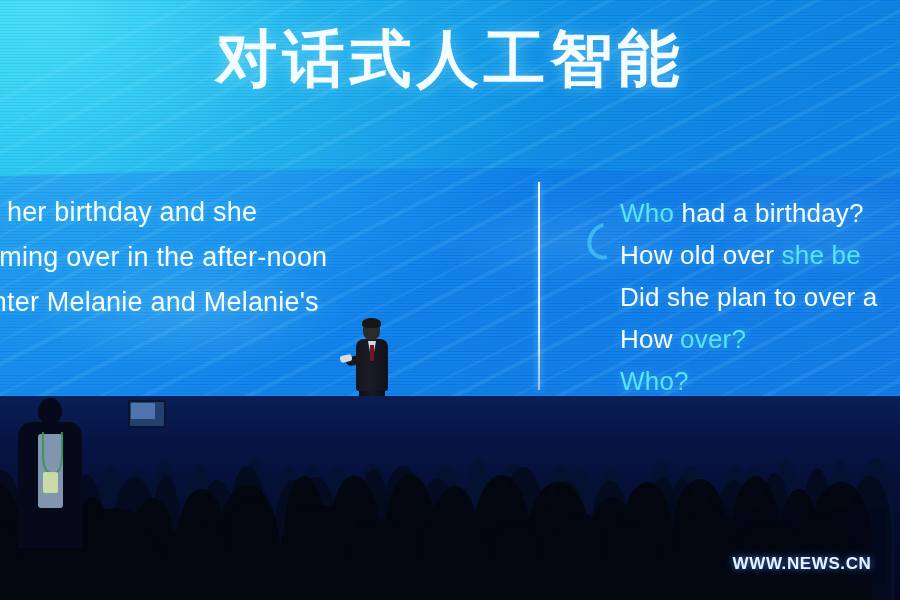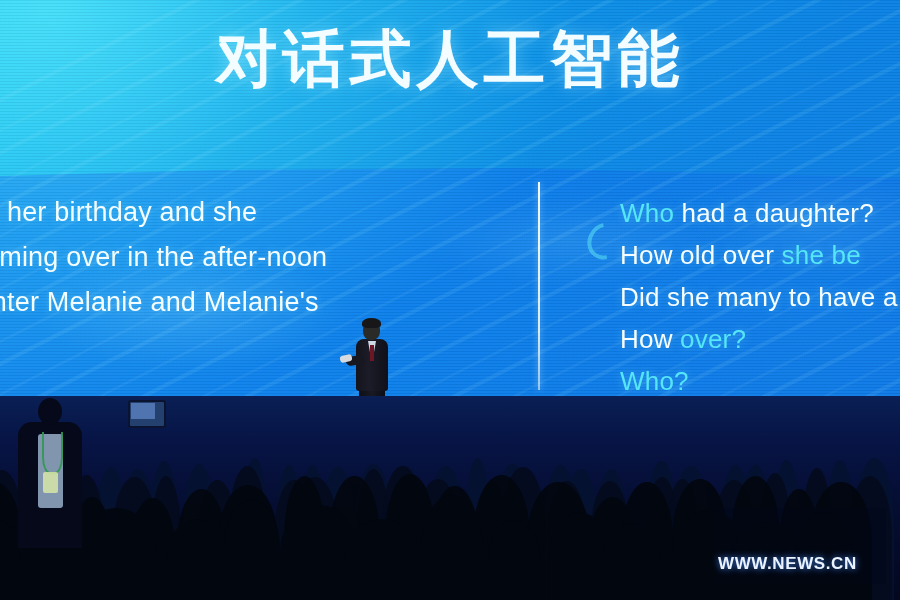--- a/index.html
+++ b/index.html
@@ -206,21 +206,21 @@
     background:rgba(3,8,26,.30);
   }
   #wm-cn{
     position:absolute;left:0;top:2px;width:168px;text-align:center;
     color:#e8f2ff;font-size:36px;line-height:42px;font-weight:700;
     letter-spacing:6px;
     font-family:"DejaVu Sans","Liberation Sans",sans-serif;
     text-shadow:0 0 9px rgba(80,150,255,.95),0 0 2px rgba(255,255,255,.8);
   }
   #wm-url{
-    position:absolute;left:0;top:46px;width:168px;
+    position:absolute;left:0;top:46px;width:168px;text-align:center;
     color:#eaf3ff;font-size:17px;line-height:20px;font-weight:700;
     letter-spacing:.6px;
     text-shadow:0 0 7px rgba(70,140,255,.95);
   }
 </style>
 </head>
 <body>
 
 <div id="stage">
 
@@ -241,23 +241,23 @@
     <div id="divider"></div>
     <div id="arc"></div>
 
     <div id="passage">
         <div class="pline">ay was her birthday and she</div>
         <div class="pline">was coming over in the after-noon</div>
         <div class="pline">r daughter Melanie and Melanie's</div>
       </div>
 
     <div id="questions">
-        <div class="qline"><span class="hl">Who </span><span>had a daughter?</span></div>
+        <div class="qline"><span class="hl">Who </span><span>had a birthday?</span></div>
         <div class="qline"><span>How old over </span><span class="hl">she be</span></div>
-        <div class="qline"><span>Did she many to have a</span></div>
+        <div class="qline"><span>Did she plan to over a</span></div>
         <div class="qline"><span>How </span><span class="hl">over?</span></div>
         <div class="qline"><span class="hl">Who?</span></div>
       </div>
   </div>
 
   <div id="stage-riser"></div>
   <div id="speaker">
     <div id="sp-legs"></div>
     <div id="sp-body"></div>
     <div id="sp-shirt"></div>

